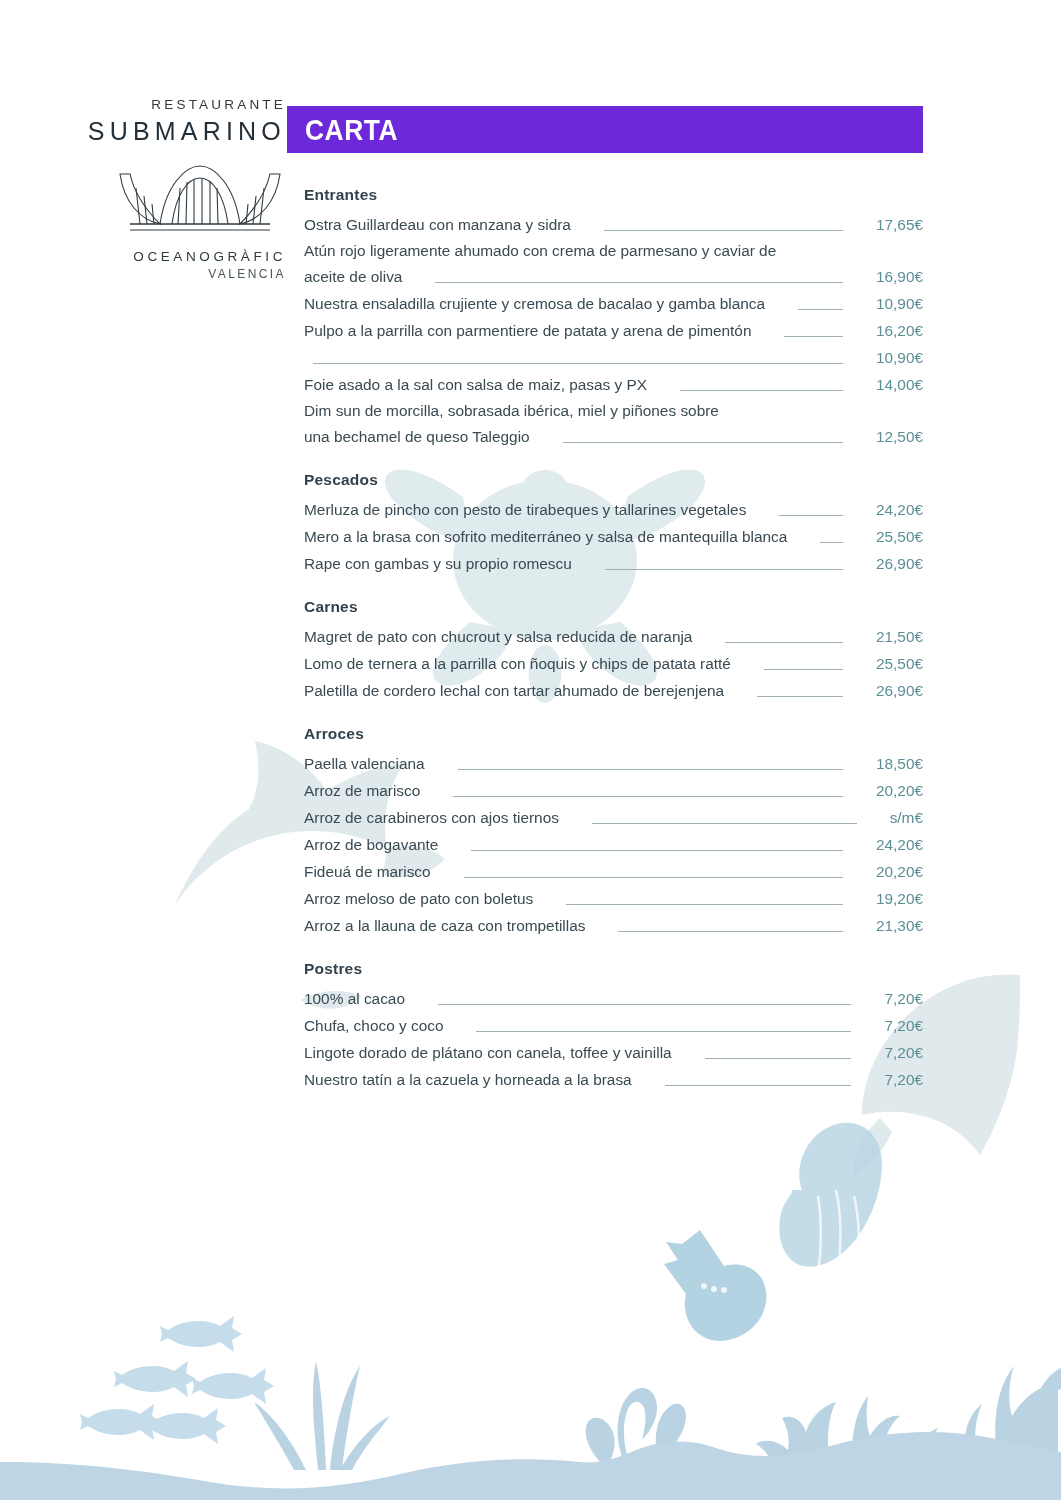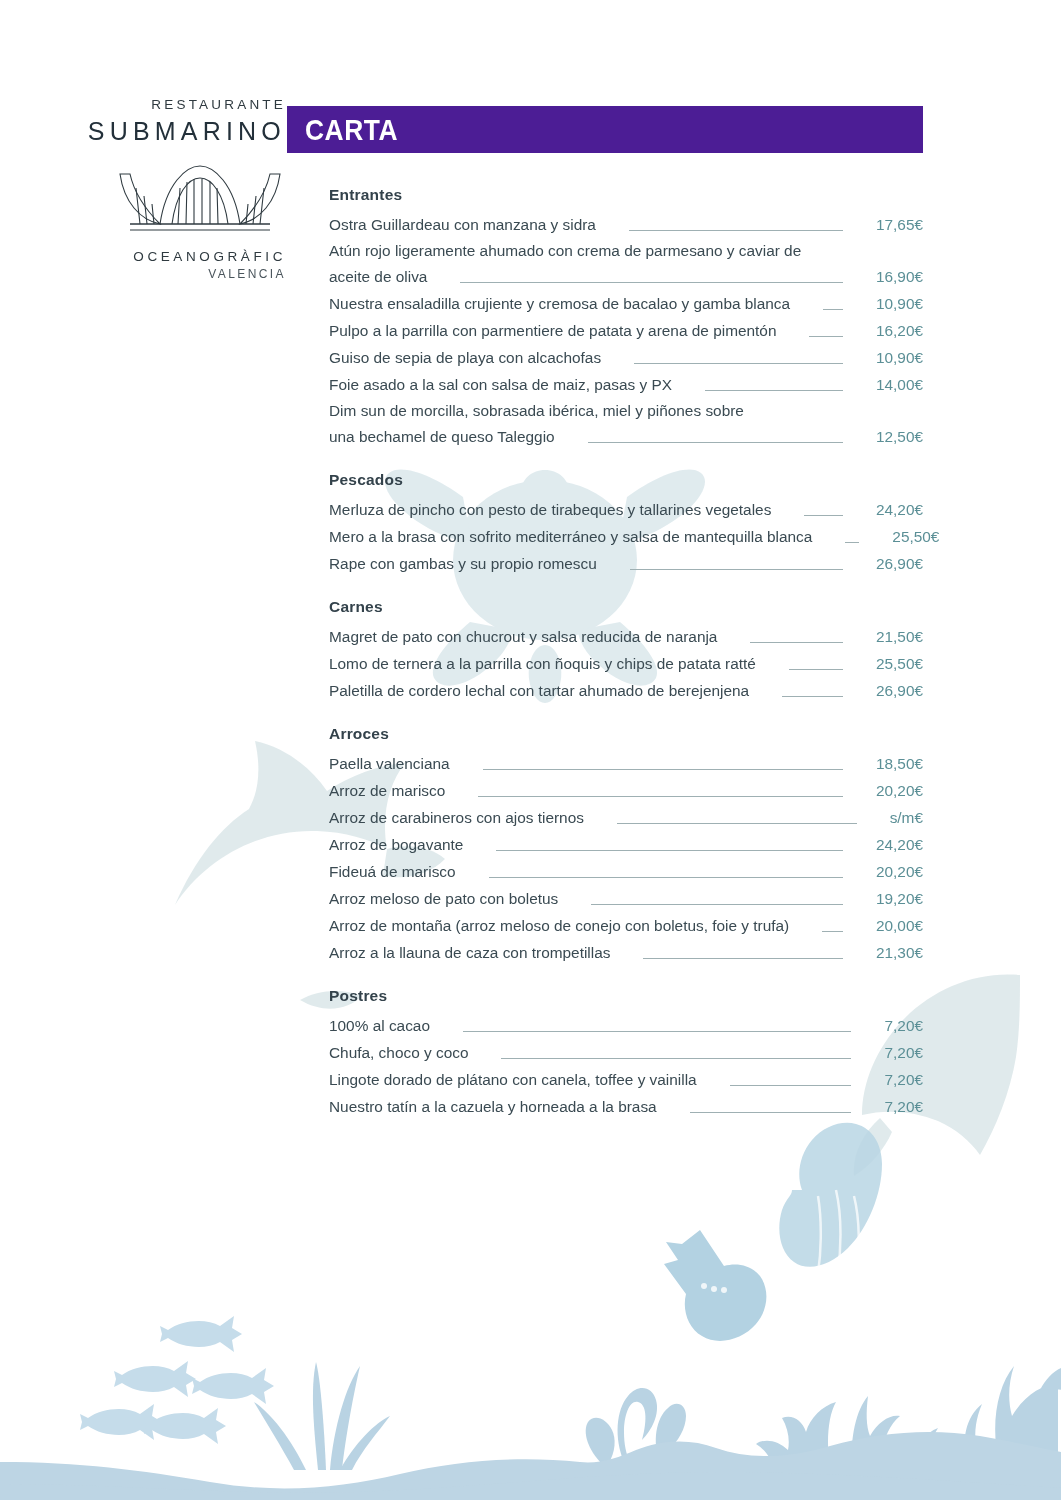--- a/index.html
+++ b/index.html
@@ -74,21 +74,21 @@
     margin-top: 3px;
   }
 
   
   #banner {
     position: absolute;
     left: 287px;
     top: 106px;
     width: 636px;
     height: 47px;
-    background: #4c1d95;
+    background: #6d28d9;
     z-index: 3;
     display: flex;
     align-items: center;
   }
   #banner-title {
     color: #ffffff;
     font-size: 30px;
     font-weight: bold;
     letter-spacing: 0.6px;
     margin-left: 18px;
@@ -97,21 +97,21 @@
   }
 
   
   #menu {
     position: absolute;
     left: 304px;
     top: 186px;
     width: 619px;
     z-index: 3;
   }
-  .section { margin-bottom: 22px; margin-left: 25px; }
+  .section { margin-bottom: 22px; }
   .section-title {
     font-size: 15.5px;
     font-weight: bold;
     color: #33424b;
     letter-spacing: 0.2px;
     margin-bottom: 7px;
   }
 
   .item {
     display: flex;
@@ -280,21 +280,20 @@
           <span class="item-name">Nuestra ensaladilla crujiente y cremosa de bacalao y gamba blanca</span>
           <span class="item-leader"></span>
           <span class="item-price">10,90€</span>
         </div>
         <div class="item">
           <span class="item-name">Pulpo a la parrilla con parmentiere de patata y arena de pimentón</span>
           <span class="item-leader"></span>
           <span class="item-price">16,20€</span>
         </div>
         <div class="item">
-          <span class="item-name">Guiso de sepia de playa con alcachofas</span>
           <span class="item-leader"></span>
           <span class="item-price">10,90€</span>
         </div>
         <div class="item">
           <span class="item-name">Foie asado a la sal con salsa de maiz, pasas y PX</span>
           <span class="item-leader"></span>
           <span class="item-price">14,00€</span>
         </div>
         <div class="item-wrap">
           <div class="item-firstline">Dim sun de morcilla, sobrasada ibérica, miel y piñones sobre</div>
@@ -367,25 +366,20 @@
           <span class="item-name">Fideuá de marisco</span>
           <span class="item-leader"></span>
           <span class="item-price">20,20€</span>
         </div>
         <div class="item">
           <span class="item-name">Arroz meloso de pato con boletus</span>
           <span class="item-leader"></span>
           <span class="item-price">19,20€</span>
         </div>
         <div class="item">
-          <span class="item-name">Arroz de montaña (arroz meloso de conejo con boletus, foie y trufa)</span>
-          <span class="item-leader"></span>
-          <span class="item-price">20,00€</span>
-        </div>
-        <div class="item">
           <span class="item-name">Arroz a la llauna de caza con trompetillas</span>
           <span class="item-leader"></span>
           <span class="item-price">21,30€</span>
         </div>
       </div>
       <div class="section">
         <div class="section-title">Postres</div>
         <div class="item">
           <span class="item-name">100% al cacao</span>
           <span class="item-leader"></span>

